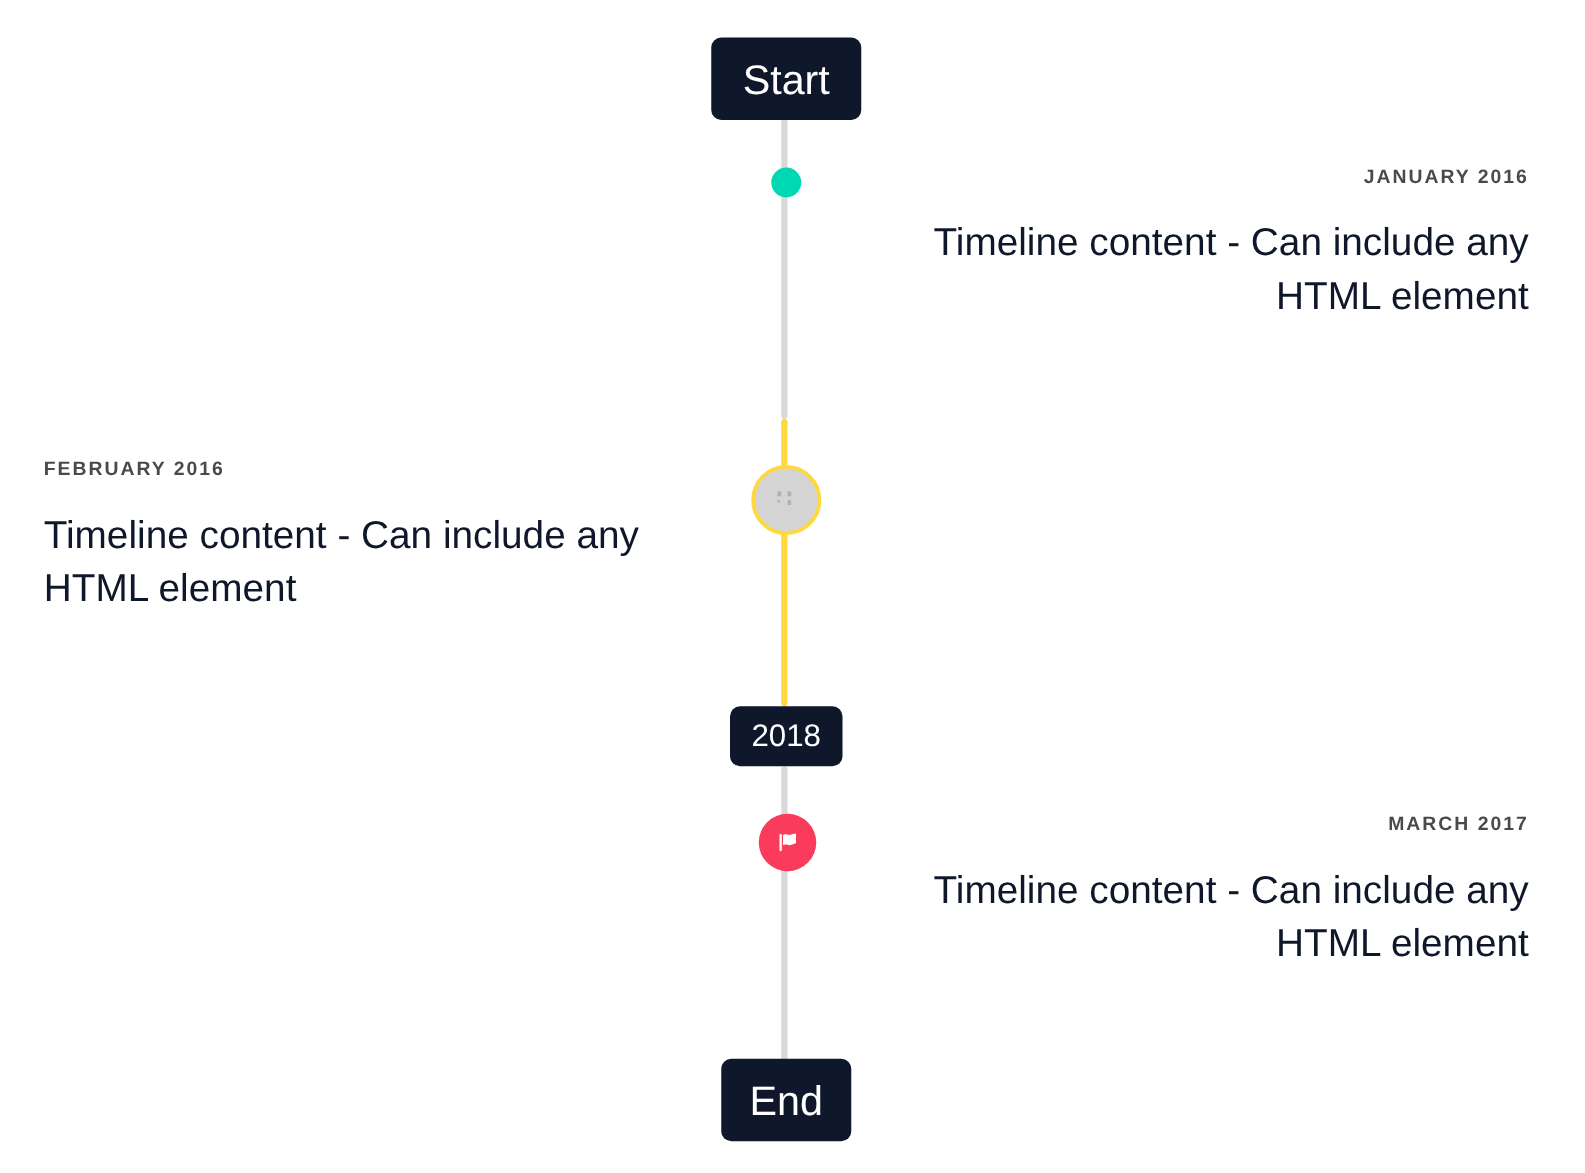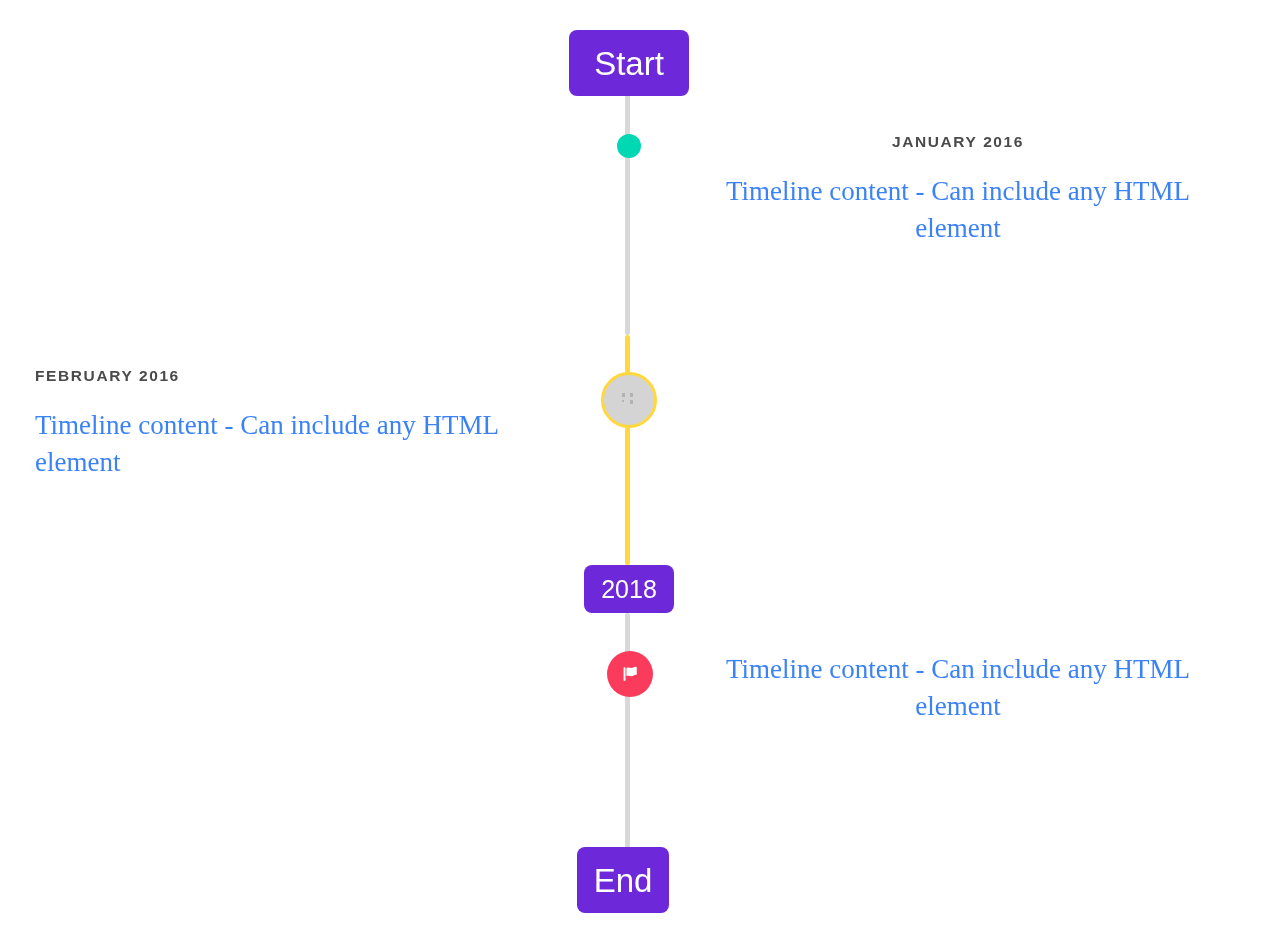--- a/index.html
+++ b/index.html
@@ -29,21 +29,21 @@
     width: 5px;
     border-radius: 3px;
   }
   .spine-grey-top    { top: 92px;  height: 243px; background: #d8d8d8; }
   .spine-yellow      { top: 335px; height: 230px; background: #ffd83d; }
   .spine-grey-mid    { top: 613px; height: 242px; background: #d8d8d8; }
 
   
   .cap {
     position: absolute;
-    background: #6d28d9;
+    background: #0f172a;
     color: #ffffff;
     border-radius: 8px;
     display: flex;
     align-items: center;
     justify-content: center;
     box-sizing: border-box;
     line-height: 1;
     user-select: none;
   }
   .cap-start {
@@ -51,21 +51,21 @@
     width: 120px; height: 66px;
     font-size: 33px;
   }
   .cap-mid {
     left: 584px; top: 565px;
     width: 90px; height: 48px;
     font-size: 25px;
   }
   .cap-end {
     left: 577px; top: 847px;
-    width: 92px; height: 66px;
+    width: 104px; height: 66px;
     font-size: 33px;
   }
 
   
   .marker {
     position: absolute;
     box-sizing: border-box;
     border-radius: 50%;
     display: flex;
     align-items: center;
@@ -92,38 +92,37 @@
     width: 46px; height: 46px;
     background: #fb3b5c;
   }
   .marker-flag svg { display: block; }
 
   
   .entry {
     position: absolute;
     box-sizing: border-box;
   }
-  .entry-right { left: 693px; width: 530px; text-align: center; }
+  .entry-right { left: 693px; width: 530px; text-align: right; }
   .entry-left  { left: 35px;  width: 530px; text-align: left; }
 
   .entry-date {
     font-size: 15.5px;
     font-weight: bold;
     letter-spacing: 1.6px;
     color: #4a4a4a;
     text-transform: uppercase;
     margin: 0 0 22px 0;
   }
   .entry-body {
-    font-size: 27px;
+    font-size: 31px;
     font-weight: 400;
-    color: #3b82f6;
+    color: #0f172a;
     line-height: 1.38;
     margin: 0;
-    font-family: Liberation Serif, serif;
   }
 
   .entry-jan { top: 133px; }
   .entry-feb { top: 367px; }
   .entry-mar { top: 651px; }
 </style>
 </head>
 <body>
 
 <div class="timeline-root">
@@ -159,18 +158,19 @@
 
   <div class="marker marker-flag">
     <svg width="22" height="22" viewBox="0 0 24 24">
       <g fill="#ffffff">
         <rect x="5" y="4.5" width="2.1" height="15.2" rx="1.05"></rect>
         <path d="M8.1 5.4c2.6-1.4 4.5.6 6.6-.1 1.4-.5 2.6-1 3.9-1.1.5 0 .8.3.8.8v7.1c0 .4-.2.7-.6.8-1.4.3-2.6.9-4.1 1.3-2.1.6-4-1.3-6.6.1z"></path>
       </g>
     </svg>
   </div>
   <div class="entry entry-right entry-mar">
+    <p class="entry-date">March 2017</p>
     <p class="entry-body">Timeline content - Can include any HTML element</p>
   </div>
 
   <div class="cap cap-end">End</div>
 
 </div>
 
 </body></html>

